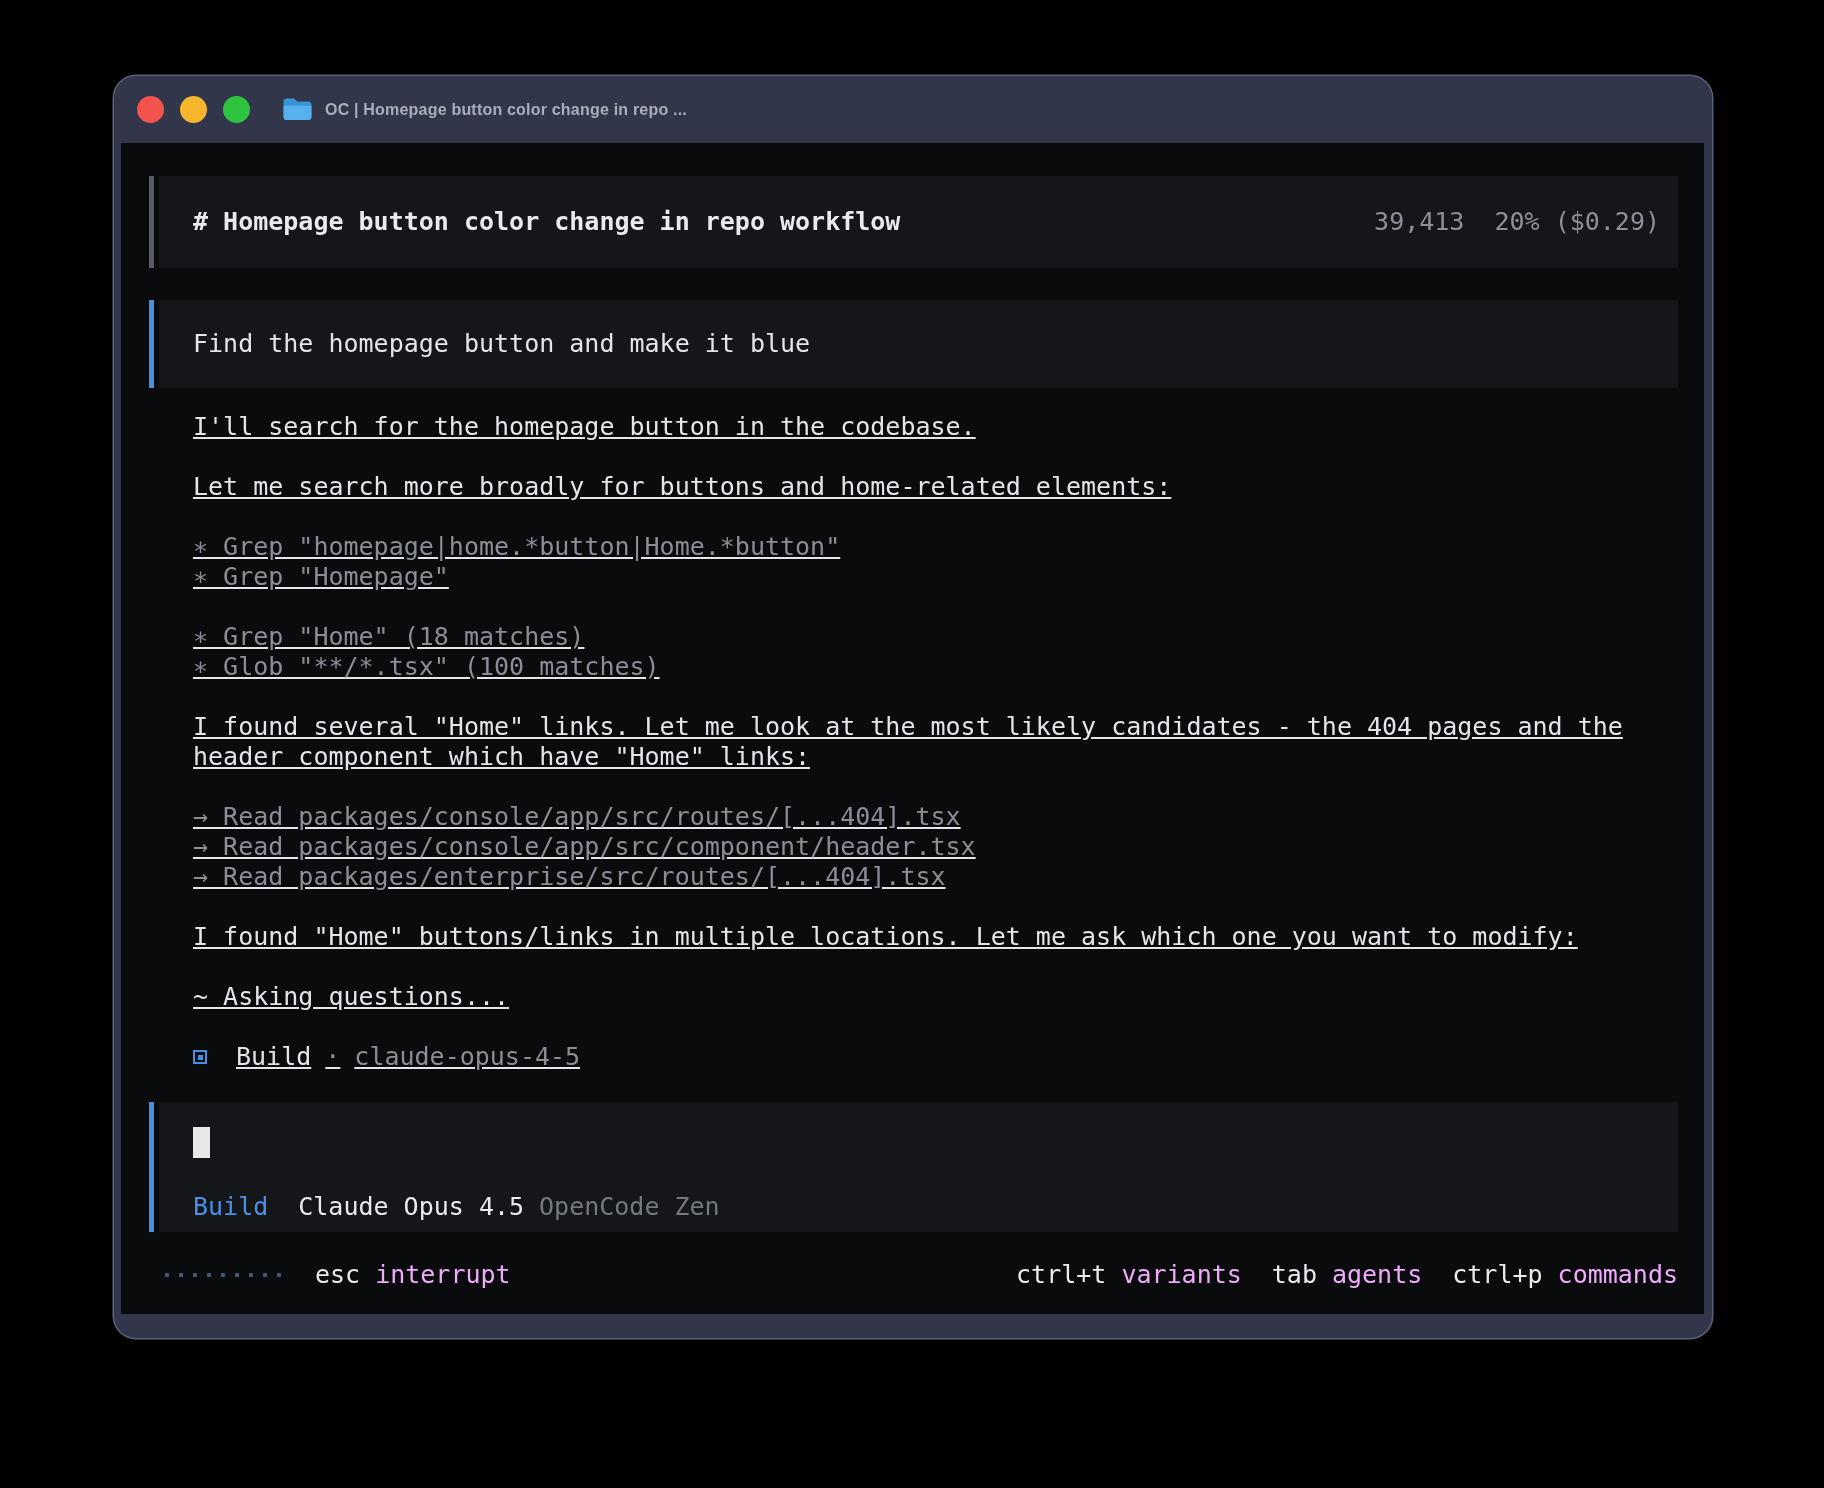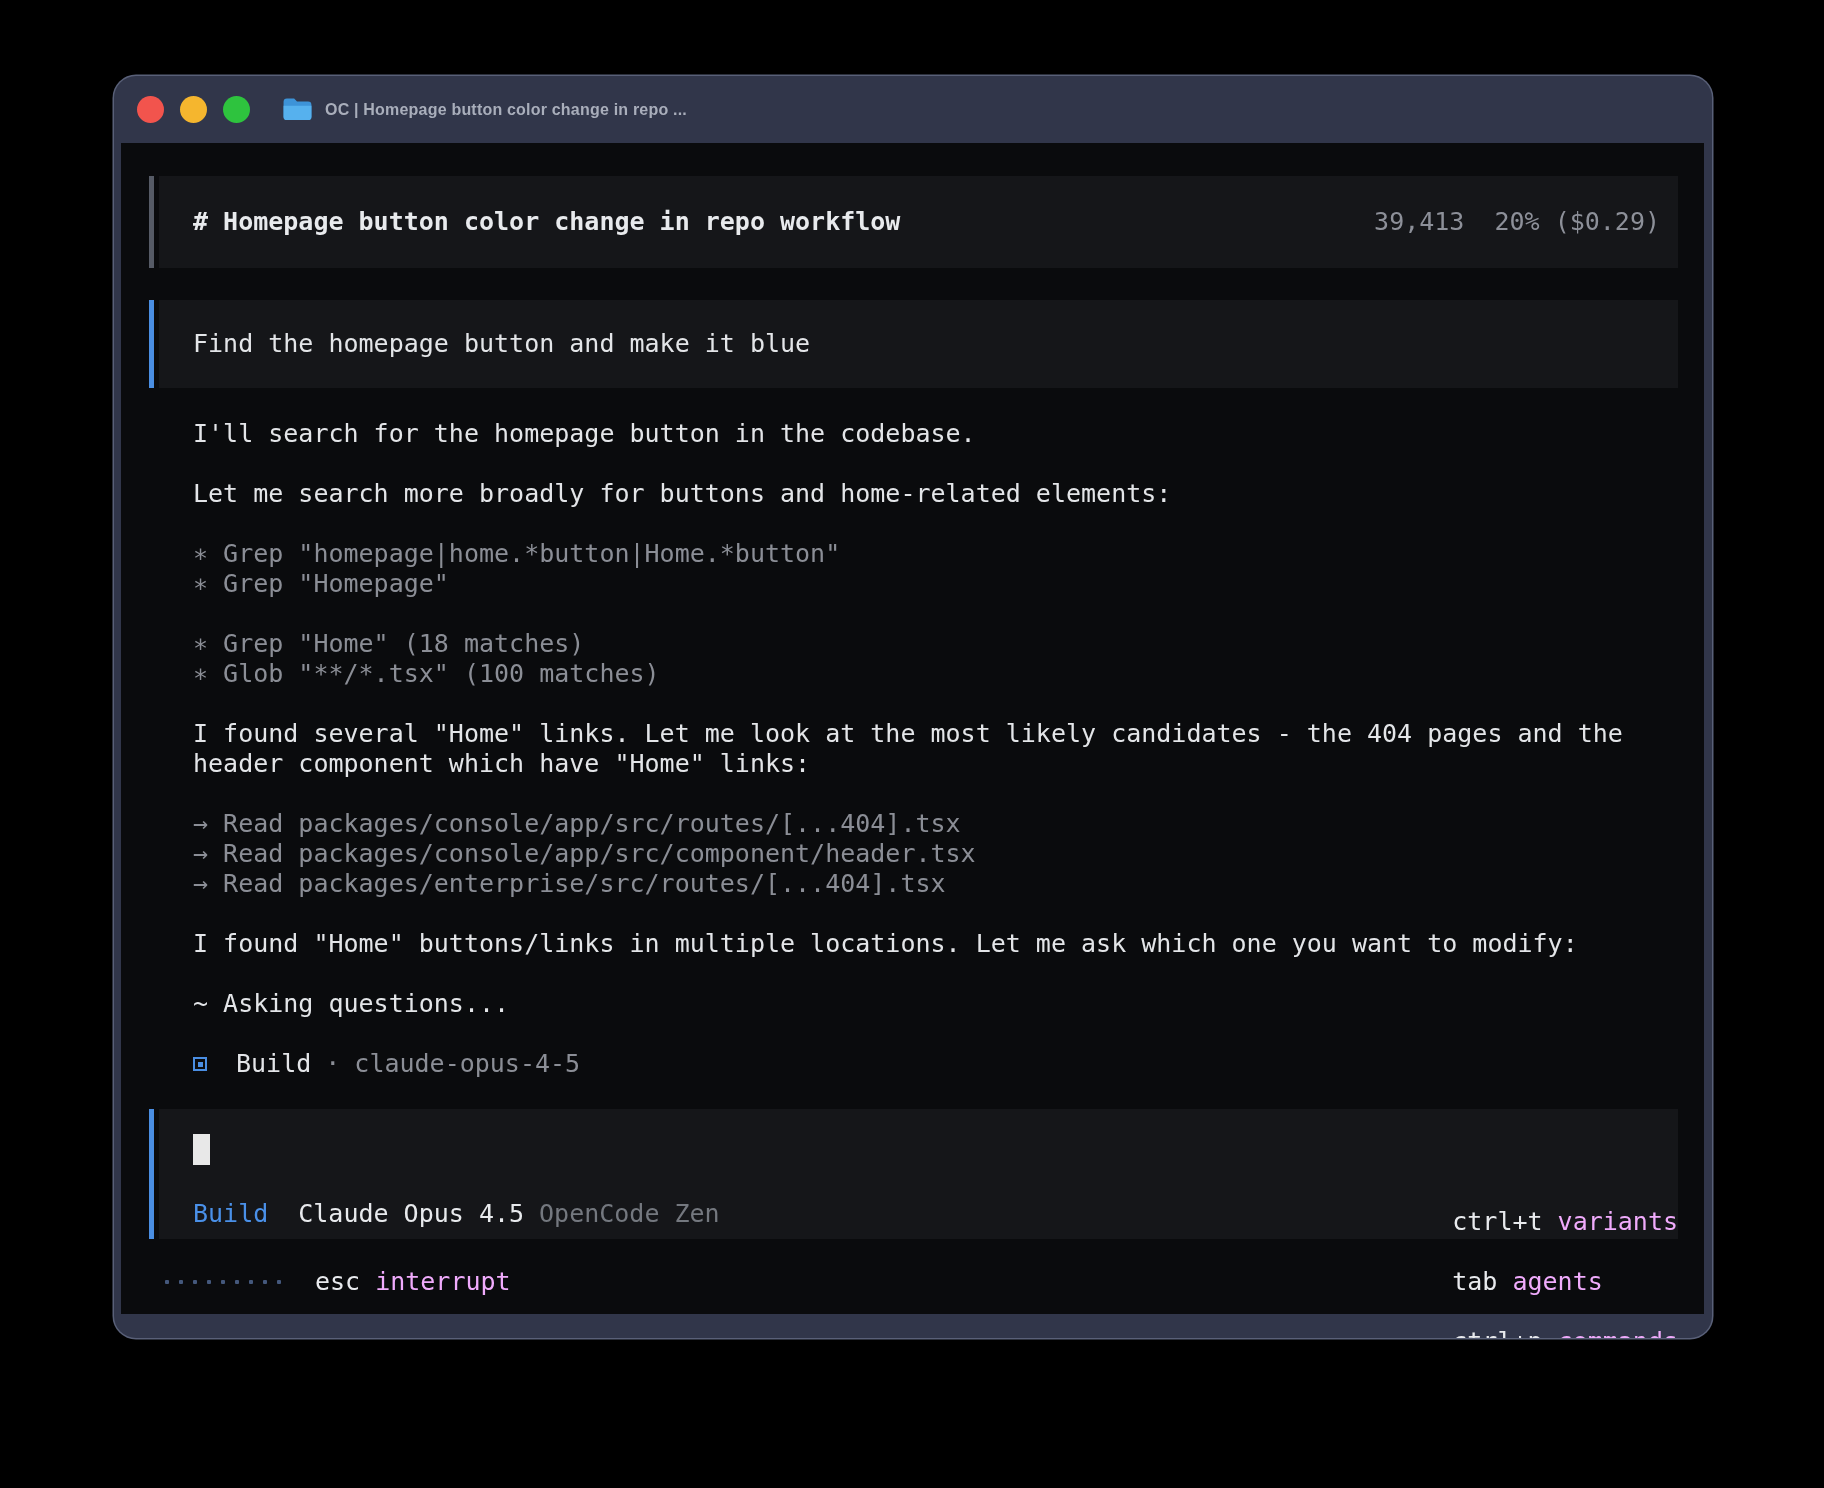--- a/index.html
+++ b/index.html
@@ -49,21 +49,21 @@
   .session-header .panel { justify-content:space-between; padding:0 18px 0 34px;align-items:center; }
   .session-title { font-weight:bold; color:#e8eaed; white-space:pre; }
   .session-stats { color:#8d9099; white-space:pre; }
   .session-stats .ctx { margin-left:30px; }
 
   .user-msg { height:88px; margin-top:32px; }
   .user-msg .panel { padding-left:34px; }
   .user-msg .panel span { white-space:pre; }
 
   
-  .transcript { margin-top:31px; padding-left:44px; }
+  .transcript { margin-top:24px; padding-left:44px;text-decoration:underline; }
   .para { margin-bottom:30px; }
   .line { height:30px; line-height:30px; white-space:pre; }
   .assistant .line { color:#e3e5e8; }
   .tool .line { color:#8b8e96; }
 
   .agent-line { display:flex; align-items:center; height:30px; margin-bottom:30px; }
   .agent-icon {
     width:14px; height:14px; border:2.5px solid #4a8ee2;
     display:inline-flex; align-items:center; justify-content:center;
     margin-right:29px;
@@ -87,21 +87,21 @@
     margin-top:25px; height:36px;
     display:flex; align-items:center; justify-content:space-between;
     padding-left:16px;
   }
   .sb-left { display:flex; align-items:center; }
   .dots { display:flex; gap:10px; margin-right:34px; }
   .dots i { width:4px; height:4px; background:#44587c; display:block; border-radius:1px; }
   .kv { display:flex; gap:15px; }
   .kv .key { color:#e8eaed; font-weight:normal; white-space:pre; }
   .kv .lbl { color:#f0abfc; white-space:pre; }
-  .sb-right { display:flex; gap:30px;flex-direction:column; }
+  .sb-right { display:flex; gap:30px; }
 </style>
 </head>
 <body>
 
 <div class="window">
 
   <div class="titlebar">
     <div class="lights">
       <span class="light red"></span>
       <span class="light yellow"></span>

